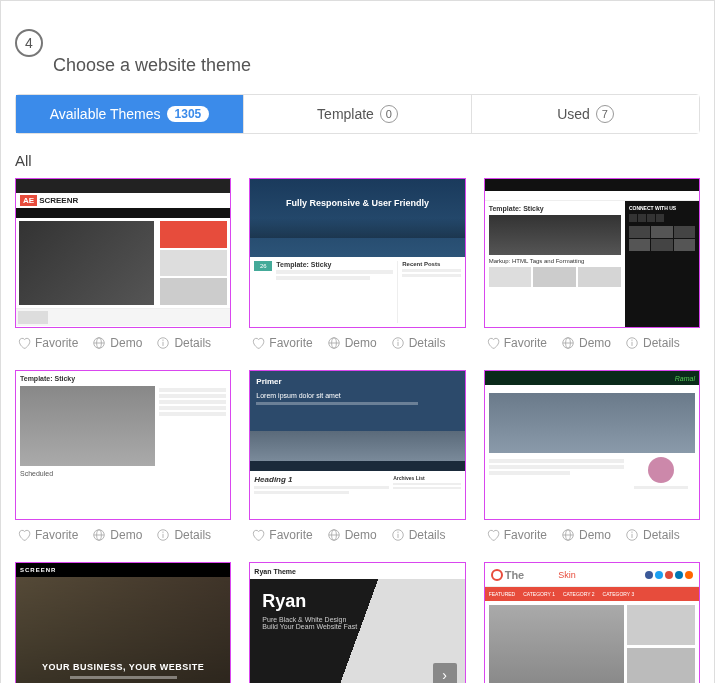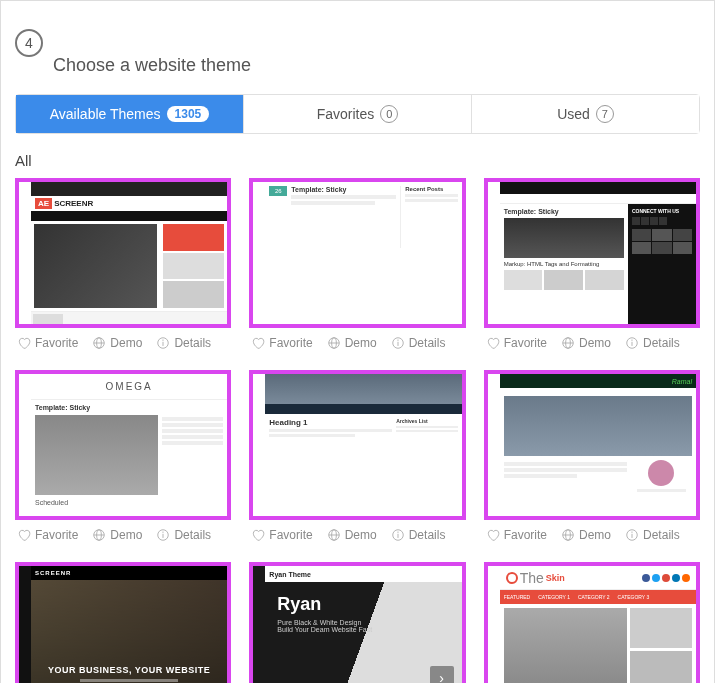--- a/index.html
+++ b/index.html
@@ -15,21 +15,21 @@
   .badge { background: #fff; color: #3b8bea; border-radius: 10px; padding: 1px 8px; font-size: 12px; font-weight: bold; }
   .count-circle { display: inline-flex; align-items: center; justify-content: center; min-width: 18px; height: 18px; border: 1px solid #999; border-radius: 10px; font-size: 11px; padding: 0 4px; color: #666; }
   .search-box { flex: 1; display: flex; align-items: center; padding: 0 10px; color: #aaa; }
   .search-box input { border: none; outline: none; font-size: 14px; color: #666; width: 100%; padding: 6px 4px; }
   .search-box .mag { color: #bbb; margin-right: 6px; }
   .filter-row { margin-bottom: 8px; }
   .filter-all { font-size: 15px; color: #444; }
   .annotation { position: absolute; top: 98px; left: 216px; width: 420px; border: 3px solid #e60000; background: #fff; color: #e60000; font-size: 24px; padding: 8px 14px; z-index: 10; }
   .grid { display: grid; grid-template-columns: repeat(3, 1fr); gap: 16px 18px; }
   .card { display: flex; flex-direction: column; }
-  .thumb { width: 100%; height: 150px; border: 4px solid #d946ef; background: #f6f6f6; position: relative; overflow: hidden; padding-left: 12px; }
+  .thumb { width: 100%; height: 150px; border: 1px solid #d946ef; background: #f6f6f6; position: relative; overflow: hidden; }
   .actions { display: flex; gap: 14px; padding: 8px 2px 4px; font-size: 12px; color: #888; }
   .action { display: flex; align-items: center; gap: 4px; cursor: pointer; }
   .action svg { stroke: #aaa; fill: none; }
   
   .tbar { height: 14px; background: #222; }
   .tnav { height: 10px; background: #444; }
   .row3 .thumb { height: 130px; }
 </style>
 </head>
 <body>
@@ -42,21 +42,21 @@
     </div>
     <div class="step-title">Choose a website theme</div>
   </div>
 
   <div class="tabs-row">
     <div class="tab active">
       <span>Available Themes</span>
       <span class="badge">1305</span>
     </div>
     <div class="tab">
-      <span>Favorites</span>
+      <span>Template</span>
       <span class="count-circle">0</span>
     </div>
     <div class="tab">
       <span>Used</span>
       <span class="count-circle">7</span>
     </div>
   </div>
 
   <div class="filter-row">
     <span class="filter-all">All</span>
@@ -107,20 +107,24 @@
               <line x1="12" y1="10" x2="12" y2="17" stroke-width="1.5"></line>
               <circle cx="12" cy="7" r="0.5" fill="#aaa"></circle>
             </svg>
             <span>Details</span>
           </span>
       </div>
     </div>
 
     <div class="card">
       <div class="thumb" style="background:#fff;">
+        <div style="height:78px;background:linear-gradient(#1a3a5c,#2c5478);display:flex;flex-direction:column;align-items:center;justify-content:center;color:#fff;">
+          <div style="font-size:9px;font-weight:bold;">Fully Responsive &amp; User Friendly</div>
+          <div style="height:20px;width:100%;background:linear-gradient(transparent,rgba(0,0,0,0.3));margin-top:10px;"></div>
+        </div>
         <div style="display:flex;height:70px;padding:4px;gap:4px;">
           <div style="width:18px;display:flex;flex-direction:column;gap:1px;">
             <div style="background:#4a9;color:#fff;font-size:6px;text-align:center;padding:2px 0;">26</div>
           </div>
           <div style="flex:2;">
             <div style="font-size:7px;font-weight:bold;color:#333;">Template: Sticky</div>
             <div style="height:4px;background:#eee;margin:2px 0;"></div>
             <div style="height:4px;background:#eee;margin:2px 0;width:80%;"></div>
           </div>
           <div style="flex:1;border-left:1px solid #eee;padding-left:4px;">
@@ -211,21 +215,20 @@
               <line x1="12" y1="10" x2="12" y2="17" stroke-width="1.5"></line>
               <circle cx="12" cy="7" r="0.5" fill="#aaa"></circle>
             </svg>
             <span>Details</span>
           </span>
       </div>
     </div>
 
     <div class="card">
       <div class="thumb" style="background:#fff;">
-        <div style="height:26px;display:flex;align-items:center;justify-content:center;font-size:10px;letter-spacing:2px;color:#555;border-bottom:1px solid #eee;">OMEGA</div>
         <div style="padding:4px;font-size:7px;font-weight:bold;">Template: Sticky</div>
         <div style="display:flex;height:80px;padding:0 4px;gap:4px;">
           <div style="flex:2;background:linear-gradient(#888,#aaa);"></div>
           <div style="flex:1;">
             <div style="height:4px;background:#eee;margin:2px 0;"></div>
               <div style="height:4px;background:#eee;margin:2px 0;"></div>
               <div style="height:4px;background:#eee;margin:2px 0;"></div>
               <div style="height:4px;background:#eee;margin:2px 0;"></div>
               <div style="height:4px;background:#eee;margin:2px 0;"></div>
           </div>
@@ -253,24 +256,29 @@
               <line x1="12" y1="10" x2="12" y2="17" stroke-width="1.5"></line>
               <circle cx="12" cy="7" r="0.5" fill="#aaa"></circle>
             </svg>
             <span>Details</span>
           </span>
       </div>
     </div>
 
     <div class="card">
       <div class="thumb" style="background:#fff;">
+        <div style="height:60px;background:#2c4a6b;color:#fff;padding:6px;">
+          <div style="font-size:8px;font-weight:bold;">Primer</div>
+          <div style="font-size:7px;margin-top:6px;">Lorem ipsum dolor sit amet</div>
+          <div style="height:3px;background:rgba(255,255,255,0.3);margin-top:3px;width:80%;"></div>
+        </div>
         <div style="height:30px;background:linear-gradient(#5a6a7a,#7a8a9a);"></div>
         <div style="height:10px;background:#1a2a3a;"></div>
         <div style="display:flex;padding:4px;gap:4px;">
-          <div style="flex:2;">
+          <div style="flex:2;font-style:italic;">
             <div style="font-size:8px;font-weight:bold;">Heading 1</div>
             <div style="height:3px;background:#eee;margin:2px 0;"></div>
               <div style="height:3px;background:#eee;margin:2px 0;width:70%;"></div>
           </div>
           <div style="flex:1;">
             <div style="font-size:5px;font-weight:bold;">Archives List</div>
             <div style="height:2px;background:#eee;margin:2px 0;"></div>
               <div style="height:2px;background:#eee;margin:2px 0;"></div>
           </div>
         </div>
@@ -370,22 +378,22 @@
           <div style="position:absolute;right:8px;bottom:6px;width:24px;height:24px;background:#888;border-radius:2px;display:flex;align-items:center;justify-content:center;color:#fff;font-size:14px;">›</div>
         </div>
       </div>
     </div>
 
     <div class="card row3">
       <div class="thumb" style="background:#fff;">
         <div style="height:24px;display:flex;align-items:center;justify-content:space-between;padding:0 6px;border-bottom:1px solid #eee;">
           <div style="display:flex;align-items:center;gap:2px;">
             <div style="width:12px;height:12px;border:2px solid #e74c3c;border-radius:50%;"></div>
-            <span style="font-size:14px;color:#888;">The</span>
-              <span style="font-size:9px;color:#e74c3c;font-weight:bold;">Skin</span>
+            <span style="font-size:11px;color:#888;font-weight:bold;">The</span>
+              <span style="font-size:9px;color:#e74c3c;font-weight:normal;margin-left:32px;">Skin</span>
           </div>
           <div style="display:flex;gap:2px;">
             <div style="width:8px;height:8px;border-radius:50%;background:#3b5998;"></div>
             <div style="width:8px;height:8px;border-radius:50%;background:#1da1f2;"></div>
             <div style="width:8px;height:8px;border-radius:50%;background:#dd4b39;"></div>
             <div style="width:8px;height:8px;border-radius:50%;background:#0077b5;"></div>
             <div style="width:8px;height:8px;border-radius:50%;background:#ff6600;"></div>
           </div>
         </div>
         <div style="height:14px;background:#e74c3c;display:flex;align-items:center;gap:8px;padding:0 4px;">

